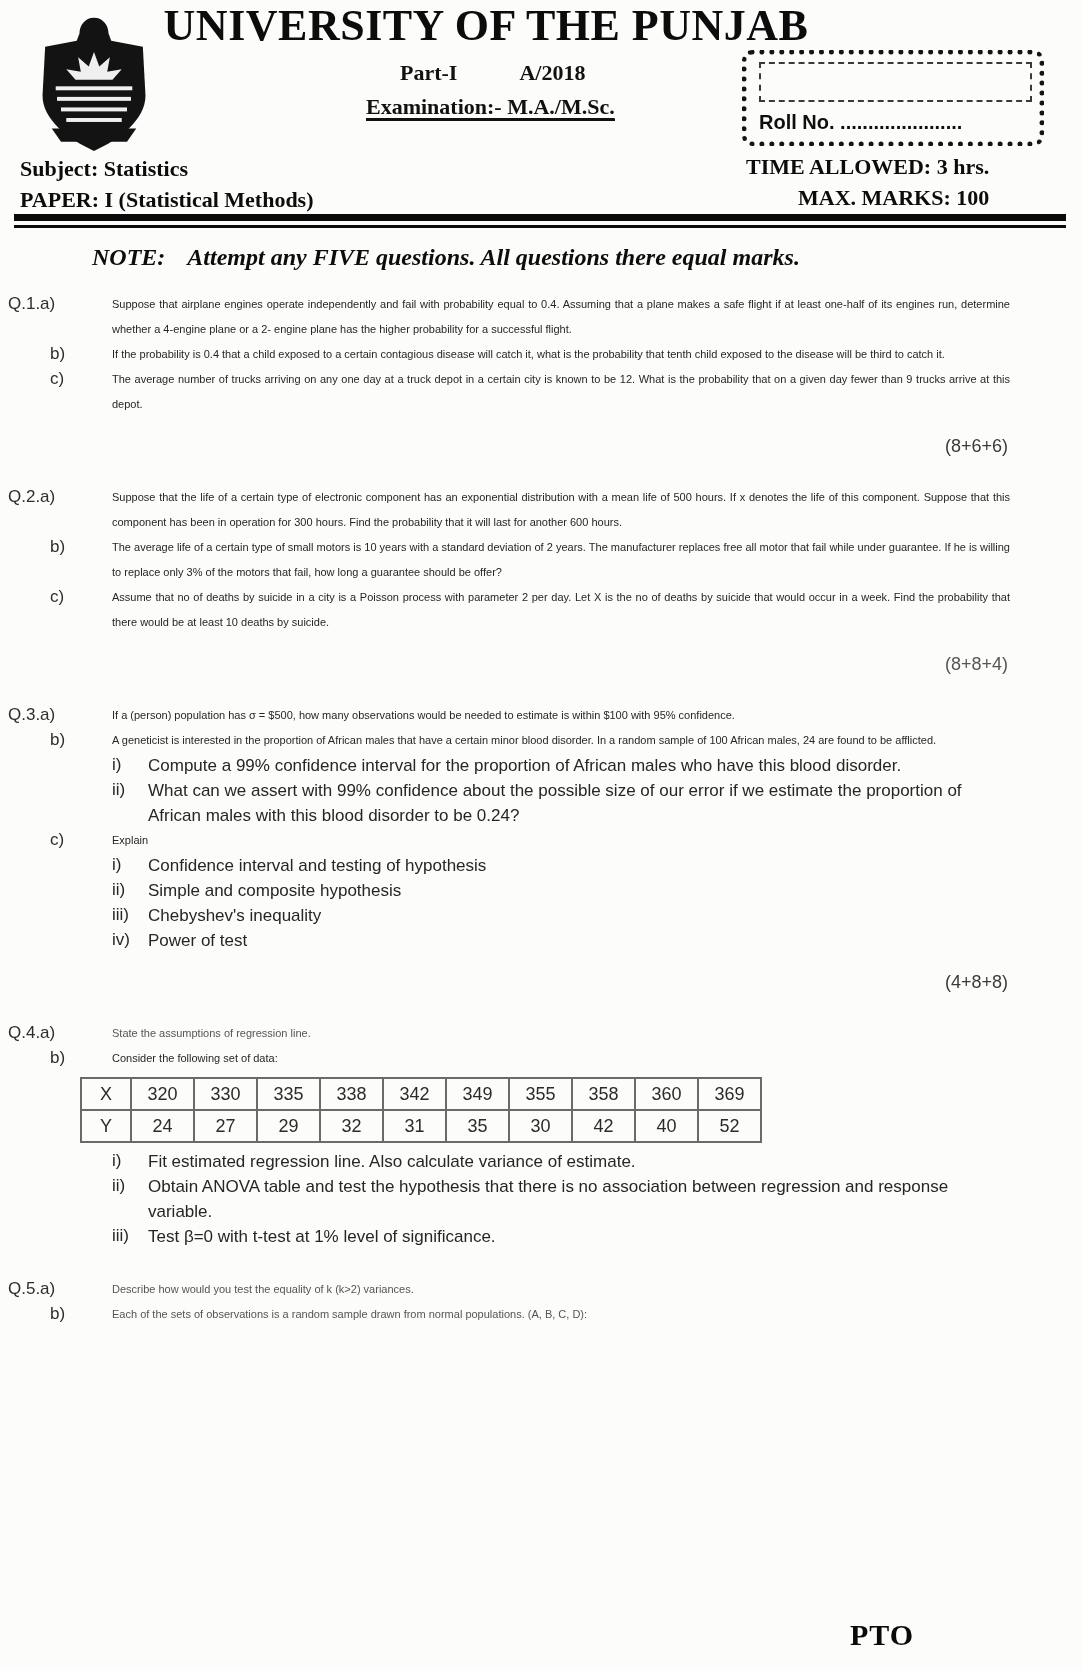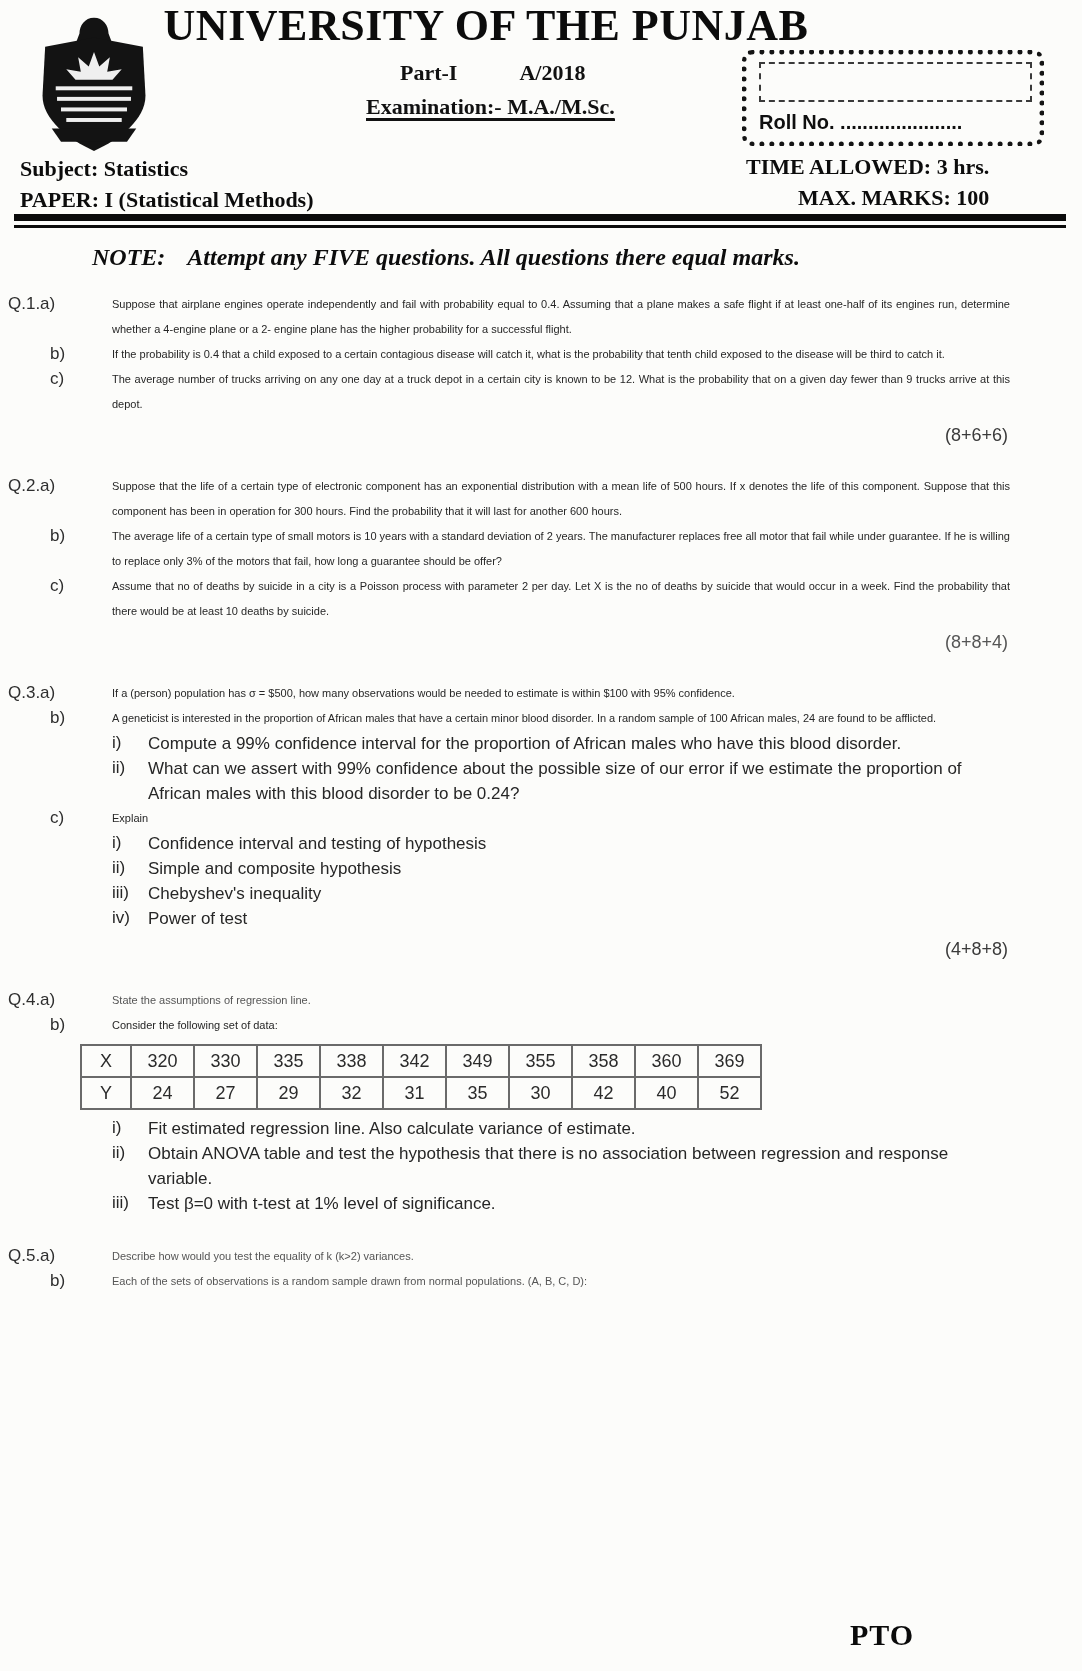--- a/index.html
+++ b/index.html
@@ -65,21 +65,21 @@
   .qgroup{margin-bottom:28px;}
   .qrow{display:flex;}
   .qlabel{flex:0 0 104px;font-size:17px;padding-top:2px;color:#2e2e2e;box-sizing:border-box;}
   .qlabel.sub{padding-left:42px;}
   .qtext{flex:1;font-size:11px;line-height:25px;padding-right:12px;text-align:justify;}
   .subrow{display:flex;margin-left:104px;}
   .slabel{flex:0 0 36px;font-size:17px;padding-top:2px;}
   .stext{flex:1;font-size:17px;line-height:25px;padding-right:40px;}
   .marks{
     text-align:right;padding-right:14px;font-size:18px;color:#3a3a3a;
-    margin-top:8px;
+    margin-top:19px;
   }
   .dim{color:#555;}
   
   .dtable{
     border-collapse:collapse;margin:6px 0 6px 72px;
     border:2px solid #2f2f2f;
   }
   .dtable td{
     border:2px solid #6a6a6a;width:57px;height:30px;
     text-align:center;font-size:18px;color:#2b2b2b;padding:0 2px;

